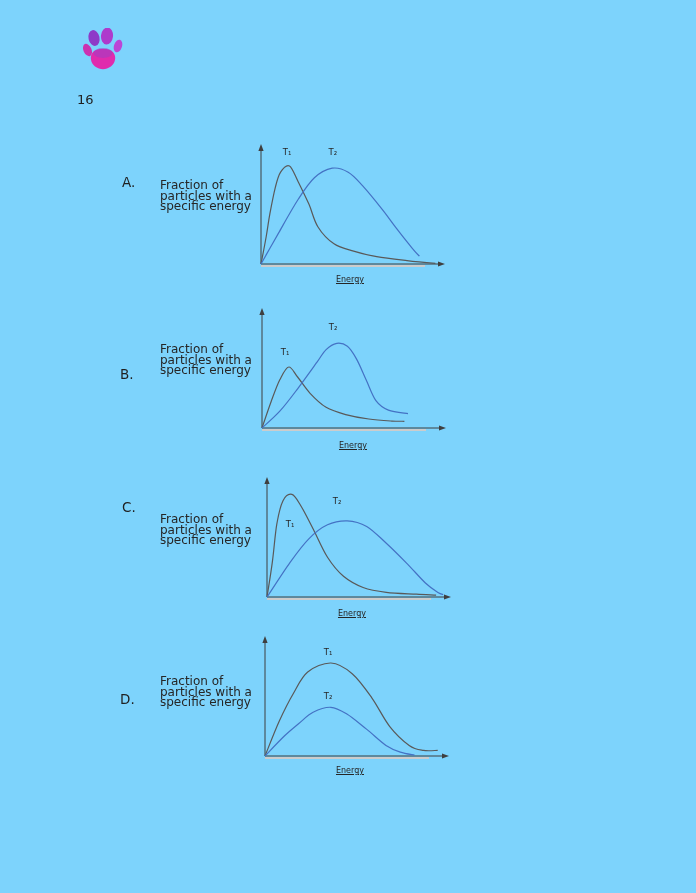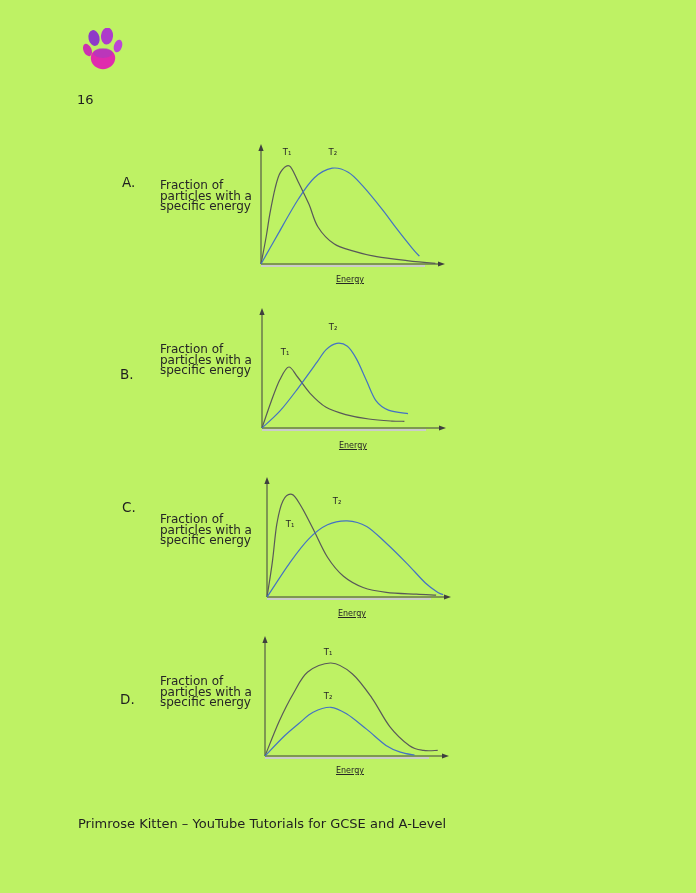--- a/index.html
+++ b/index.html
@@ -1,19 +1,19 @@
 <!DOCTYPE html>
 <html><head>
 <meta charset="utf-8">
 <style>
   html,body{margin:0;padding:0;background:#ffffff;}
   .page{
     position:relative;
     width:696px;height:893px;
-    background:#bef264;
+    background:#7dd3fc;
     font-family:"DejaVu Sans", sans-serif;
     color:#1f1f1f;
     overflow:hidden;
   }
   .abs{position:absolute;}
   .group{position:absolute;inset:0;pointer-events:none;}
   .qnum{left:77px;top:92px;font-size:13px;}
   .qtext{left:120px;top:92px;width:530px;font-size:13px;line-height:19px;}
   .opt-letter{font-size:13.5px;}
   .ylab{font-size:12px;line-height:10.5px;text-align:left;width:112px;color:#262626;}
@@ -116,15 +116,14 @@
         <polygon points="9.4,11 14.6,11 12,4" fill="#3f3f3f"></polygon>
         <polygon points="189,121.4 189,126.6 196,124" fill="#3f3f3f"></polygon>
         <path d="M12.0,124.0C14.4,118.2,21.5,99.7,26.2,89.3C31.0,78.8,35.7,69.5,40.5,61.3C45.2,53.1,48.5,45.0,54.7,40.0C60.9,35.0,70.4,30.8,77.9,31.0C85.3,31.3,92.4,35.9,99.2,41.7C106.0,47.5,112.6,57.0,118.8,65.8C125.0,74.5,130.4,86.4,136.6,94.3C142.8,102.3,150.5,109.3,156.2,113.4C161.8,117.4,165.7,117.6,170.4,118.4C175.2,119.2,182.3,118.4,184.7,118.4" fill="none" stroke="#595959" stroke-width="1.2"></path>
         <text x="75.0" y="23.0" text-anchor="middle" font-size="8.5" fill="#262626" font-family="&quot;DejaVu Sans&quot;, sans-serif">T₁</text>
         <path d="M12.0,124.0C15.3,120.6,25.9,109.3,31.6,103.8C37.2,98.4,41.1,95.4,45.8,91.5C50.6,87.6,54.7,83.0,60.1,80.3C65.4,77.6,72.2,75.0,77.9,75.3C83.5,75.6,87.9,78.4,93.9,82.0C99.8,85.6,106.9,91.9,113.5,97.1C120.0,102.3,127.4,109.5,133.0,113.4C138.7,117.2,142.5,118.5,147.3,120.1C152.0,121.7,159.1,122.6,161.5,123.1" fill="none" stroke="#4472c4" stroke-width="1.2"></path>
         <text x="75.0" y="67.0" text-anchor="middle" font-size="8.5" fill="#262626" font-family="&quot;DejaVu Sans&quot;, sans-serif">T₂</text>
       </svg>
     <div class="abs xlab" style="left:320px;top:766px">Energy</div>
   </div>
 
-  <div class="abs footer">Primrose Kitten – YouTube Tutorials for GCSE and A-Level</div>
 
 </div>
 
 </body></html>

